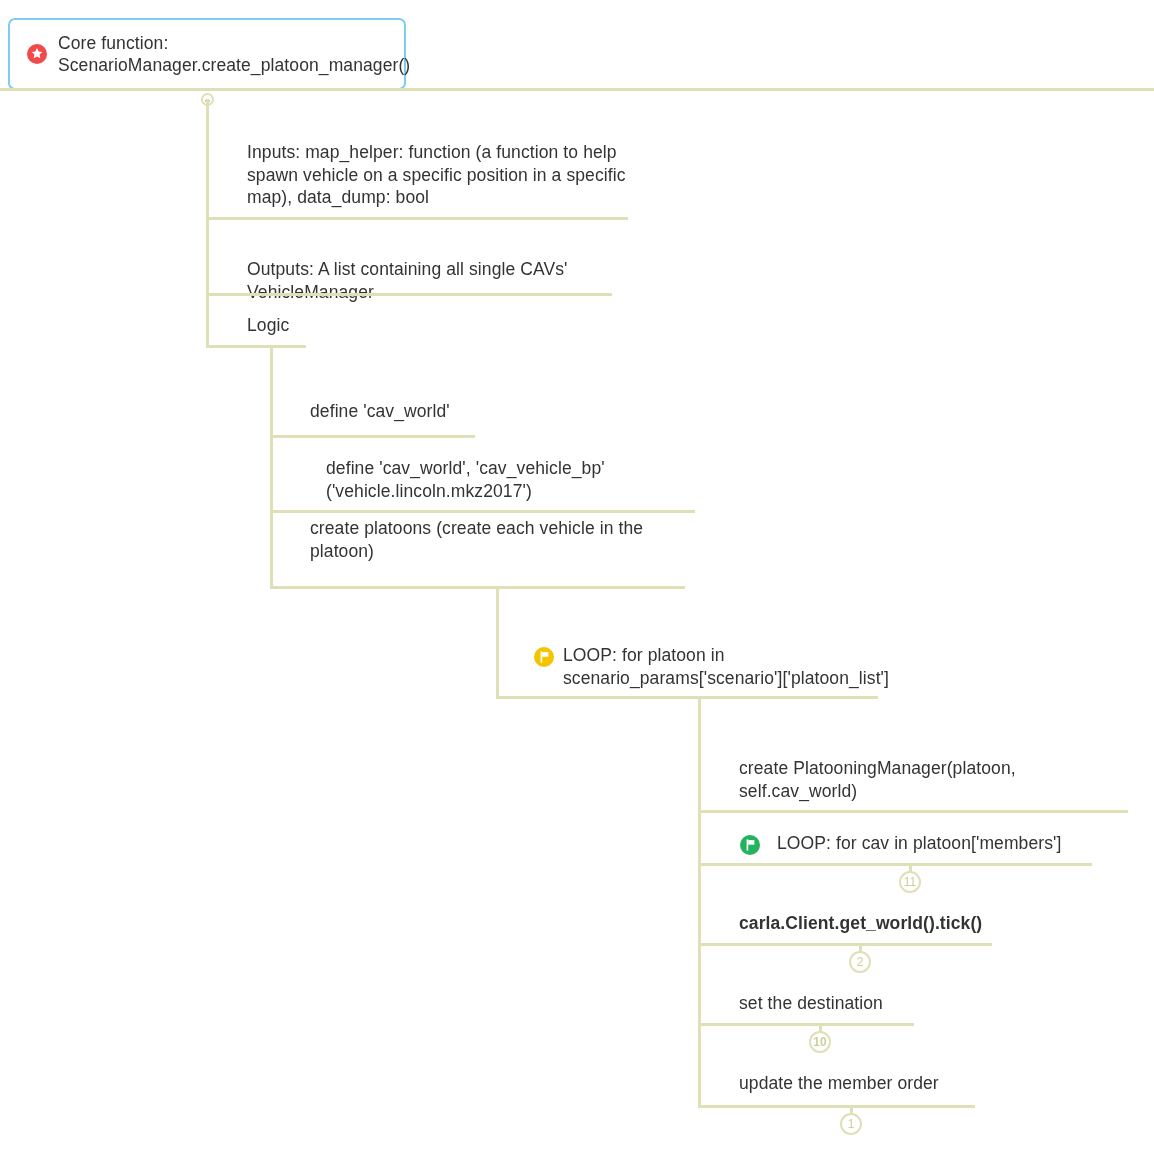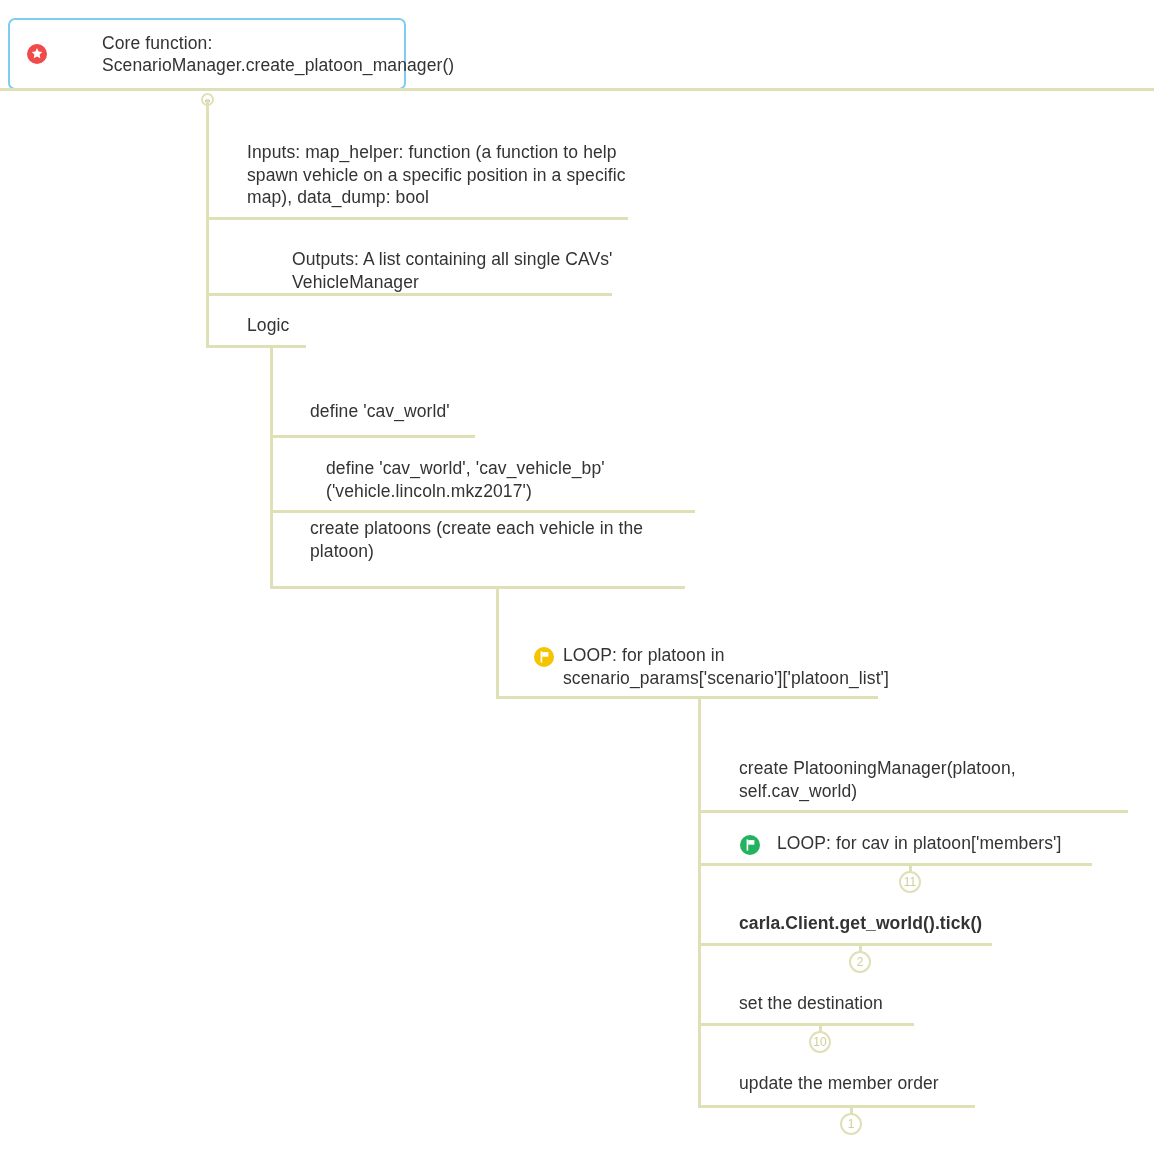--- a/index.html
+++ b/index.html
@@ -43,21 +43,20 @@
     top: 18px;
     width: 398px;
     height: 72px;
     border: 2px solid #7ecdf0;
     border-radius: 7px;
     background: #ffffff;
     display: flex;
     align-items: center;
     padding-left: 16px;
     padding-right: 14px;
-    gap: 44px;
   }
   #root-node .node-label {
     margin-left: 10px;
     width: 330px;
   }
 
   
   .badge-icon {
     width: 22px;
     height: 22px;
@@ -139,21 +138,21 @@
 
   <div class="collapse-dot" style="left:201px; top:93px;"></div>
 
   <div class="ln ln-v" style="left:206px; top:99px; height:248px;"></div>
 
   <div class="node" style="left:247px; top:141px; width:380px;">
     <span class="node-label">Inputs: map_helper: function (a function to help spawn vehicle on a specific position in a specific map), data_dump: bool</span>
   </div>
   <div class="ln ln-h" style="left:206px; top:217px; width:422px;"></div>
 
-  <div class="node" style="left:247px; top:248px; width:380px;margin-left:45px;">
+  <div class="node" style="left:247px; top:258px; width:380px;">
     <span class="node-label">Outputs: A list containing all single CAVs' VehicleManager</span>
   </div>
   <div class="ln ln-h" style="left:206px; top:293px; width:406px;"></div>
 
   <div class="node" style="left:247px; top:314px; width:200px;">
     <span class="node-label">Logic</span>
   </div>
   <div class="ln ln-h" style="left:206px; top:345px; width:100px;"></div>
 
   <div class="ln ln-v" style="left:270px; top:345px; width:3px; height:243px;"></div>
@@ -213,21 +212,21 @@
   </div>
   <div class="ln ln-h" style="left:698px; top:943px; width:294px;"></div>
   <div class="ln ln-v" style="left:859px; top:943px; height:10px;"></div>
   <div class="count-badge" style="left:849px; top:951px;">2</div>
 
   <div class="node" style="left:739px; top:992px; width:395px;">
     <span class="node-label">set the destination</span>
   </div>
   <div class="ln ln-h" style="left:698px; top:1023px; width:216px;"></div>
   <div class="ln ln-v" style="left:819px; top:1023px; height:10px;"></div>
-  <div class="count-badge" style="left:809px; top:1031px;">10</div>
+  <div class="count-badge" style="left:809px; top:1031px;font-weight:bold;">10</div>
 
   <div class="node" style="left:739px; top:1072px; width:395px;">
     <span class="node-label">update the member order</span>
   </div>
   <div class="ln ln-h" style="left:698px; top:1105px; width:277px;"></div>
   <div class="ln ln-v" style="left:850px; top:1105px; height:10px;"></div>
   <div class="count-badge" style="left:840px; top:1113px;">1</div>
 
 </div>
 

